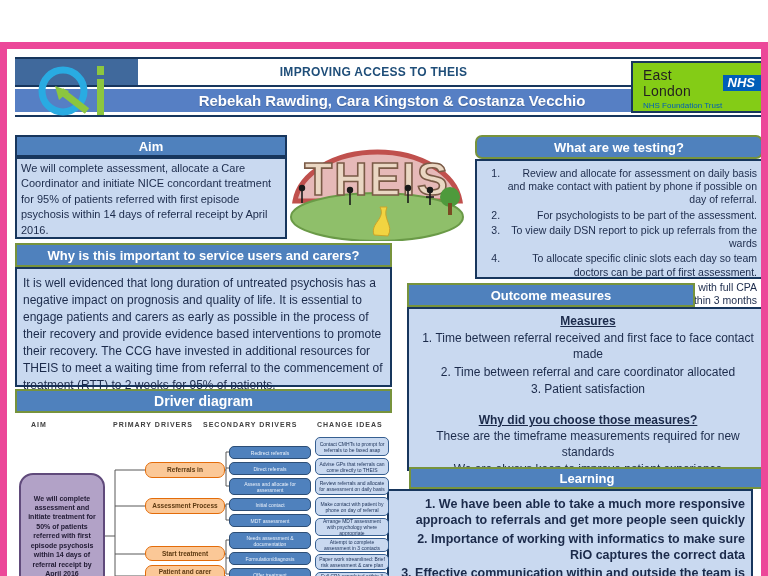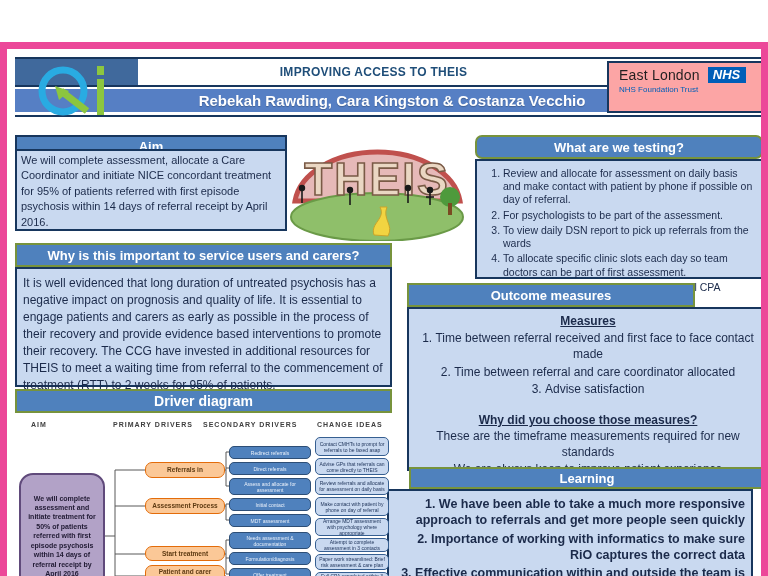--- a/index.html
+++ b/index.html
@@ -9,42 +9,42 @@
 
   
   .hdr{position:absolute;left:8px;top:8px;width:754px;height:60px;border-top:2px solid #17365d;border-bottom:2px solid #17365d;}
   .hdr-row1{position:absolute;left:0;top:0;width:100%;height:28px;background:#fff;border-bottom:2px solid #17365d;}
   .hdr-row1 .kicker{position:absolute;left:123px;right:160px;top:0;height:26px;display:flex;align-items:center;justify-content:center;
     color:#1f4e79;font-weight:bold;font-size:12px;letter-spacing:.3px;}
   .qi-block{position:absolute;left:0;top:0;width:123px;height:26px;background:#40699c;}
   .hdr-row2{position:absolute;left:0;top:30px;width:100%;height:23px;background:#567fc4;display:flex;align-items:center;justify-content:center;}
   .authors{color:#fff;font-weight:bold;font-size:15px;text-shadow:0 1px 1px rgba(0,0,0,.25);}
   .qi-logo{position:absolute;left:10px;top:2px;width:108px;height:58px;}
-  .nhs-box{position:absolute;right:2px;top:2px;width:160px;height:52px;background:#fca5a5;border:2px solid #17365d;padding:4px 12px 2px 10px;}
+  .nhs-box{position:absolute;right:2px;top:2px;width:136px;height:52px;background:#84cc16;border:2px solid #17365d;padding:4px 4px 2px 10px;}
   .nhs-top{display:flex;align-items:center;gap:8px;}
   .nhs-org{color:#231f20;font-size:14px;letter-spacing:.2px;}
   .nhs-lozenge{background:#005eb8;color:#fff;font-weight:bold;font-style:italic;font-size:13px;padding:1px 6px 2px 5px;line-height:1;}
   .nhs-sub{color:#005eb8;font-size:8px;margin-top:2px;}
 
   
   .sec-h{position:absolute;background:#4f81bd;border:2px solid #77933c;display:flex;align-items:center;justify-content:center;
     color:#fff;font-weight:bold;font-size:13px;}
   .sec-b{position:absolute;background:#c9d9f0;border:2px solid #17365d;color:#1b2a4a;}
 
   
   .aim-h{left:8px;top:86px;width:272px;height:22px;border-color:#17365d;}
-  .aim-b{left:8px;top:100px;width:272px;height:82px;font-size:11px;line-height:1.4;padding:2px 4px;}
+  .aim-b{left:8px;top:108px;width:272px;height:82px;font-size:11px;line-height:1.4;padding:2px 4px;}
 
   
   .why-h{left:8px;top:194px;width:377px;height:24px;}
   .why-b{left:8px;top:218px;width:377px;height:120px;font-size:12px;line-height:1.42;padding:6px 6px;}
 
   
   .test-h{left:468px;top:86px;width:288px;height:24px;border-radius:7px;}
-  .test-b{left:468px;top:110px;width:288px;height:120px;font-size:10.5px;line-height:1.26;padding:6px 4px 2px 2px;}
+  .test-b{left:468px;top:110px;width:288px;height:120px;font-size:10.5px;line-height:1.26;padding:6px 4px 2px 2px;text-align:right;}
   .test-b ol{margin:0;padding-left:24px;}
   .test-b li{margin-bottom:2px;}
 
   
   .out-h{left:400px;top:234px;width:288px;height:24px;}
   .out-b{left:400px;top:258px;width:362px;height:164px;font-size:12px;line-height:1.35;padding:4px 6px;text-align:center;}
   .u-bold{font-weight:bold;text-decoration:underline;}
   .out-b ol{margin:0;padding:0;list-style-position:inside;}
   .out-b li{margin:1px 0;}
   .out-gap{height:14px;}
@@ -138,21 +138,21 @@
       <li>Brief risk assessment &amp; care plan with full CPA completed within 3 months</li>
     </ol>
   </div>
 
   <div class="sec-h out-h">Outcome measures</div>
   <div class="sec-b out-b">
     <div class="u-bold">Measures</div>
     <ol>
       <li>Time between referral received and first face to face contact made</li>
       <li>Time between referral and care coordinator allocated</li>
-      <li>Advise satisfaction</li>
+      <li>Patient satisfaction</li>
     </ol>
     <div class="out-gap"></div>
     <div class="u-bold">Why did you choose those measures?</div>
     <div>These are the timeframe measurements required for new standards</div>
     <div>We are always keen to improve patient experience</div>
   </div>
 
   <div class="sec-h learn-h">Learning</div>
   <div class="sec-b learn-b">
     <ol>

